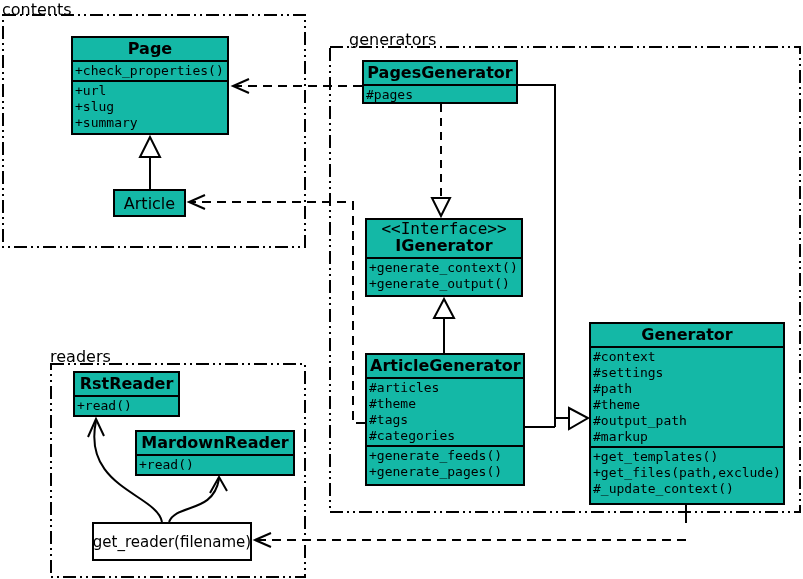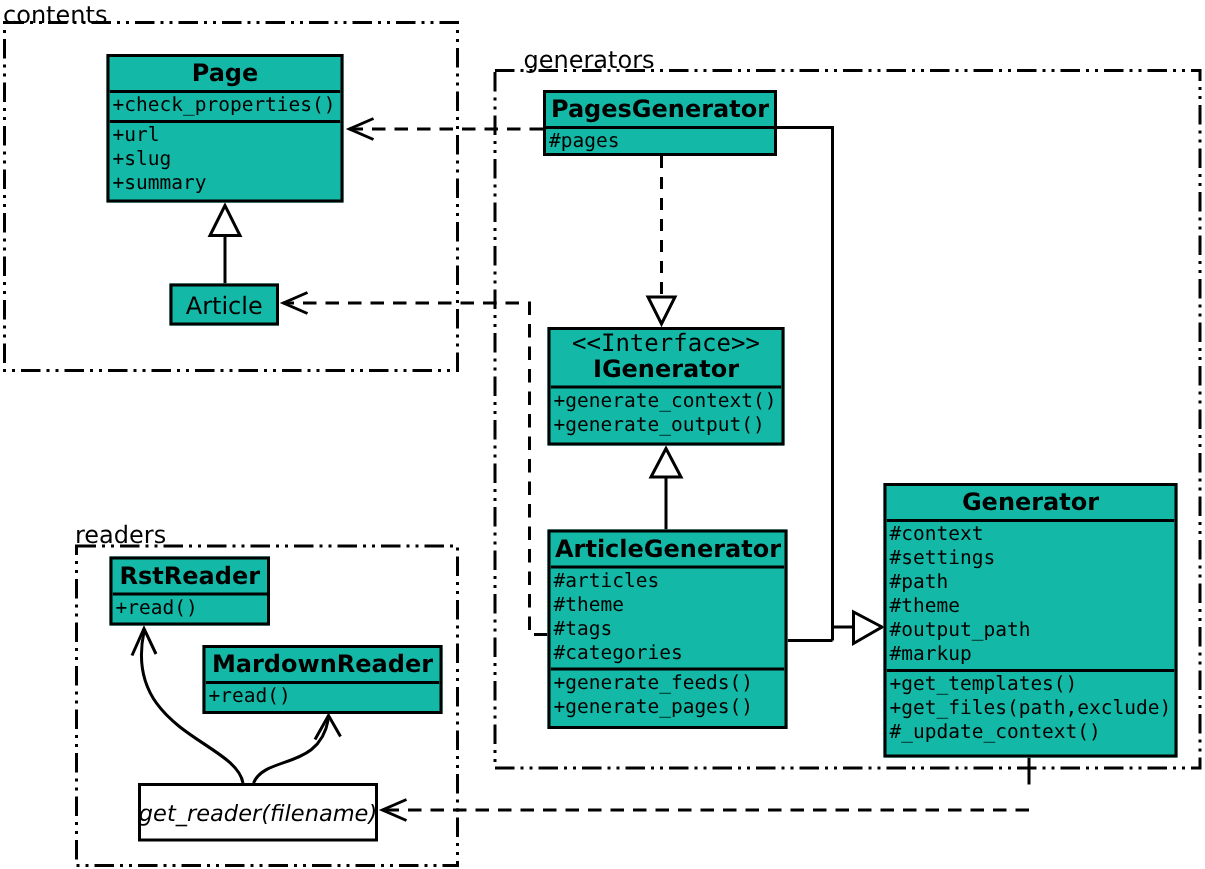--- a/index.html
+++ b/index.html
@@ -19,21 +19,21 @@
   .title-only{display:flex;align-items:center;justify-content:center;font-weight:normal;font-size:16px;}
   
   #box-page{left:71px;top:36px;width:158px;height:99px;}
   #box-article{left:113px;top:189px;width:73px;height:28px;}
   #box-pagesgen{left:362px;top:60px;width:156px;height:44px;}
   #box-igen{left:365px;top:218px;width:158px;height:79px;}
   #box-articlegen{left:365px;top:353px;width:160px;height:133px;}
   #box-generator{left:589px;top:322px;width:196px;height:183px;}
   #box-rstreader{left:73px;top:371px;width:107px;height:46px;}
   #box-mardownreader{left:135px;top:430px;width:160px;height:46px;}
-  #box-getreader{left:92px;top:522px;width:160px;height:39px;font-style:italic;}
+  #box-getreader{left:92px;top:522px;width:160px;height:39px;}
   #lbl-contents{left:2px;top:0px;}
   #lbl-generators{left:332px;top:30px;margin-left:17px;}
   #lbl-readers{left:50px;top:347px;}
 </style>
 </head>
 <body>
 
 <div id="stage">
 
   <svg id="connectors" width="803" height="579" viewBox="0 0 803 579">

